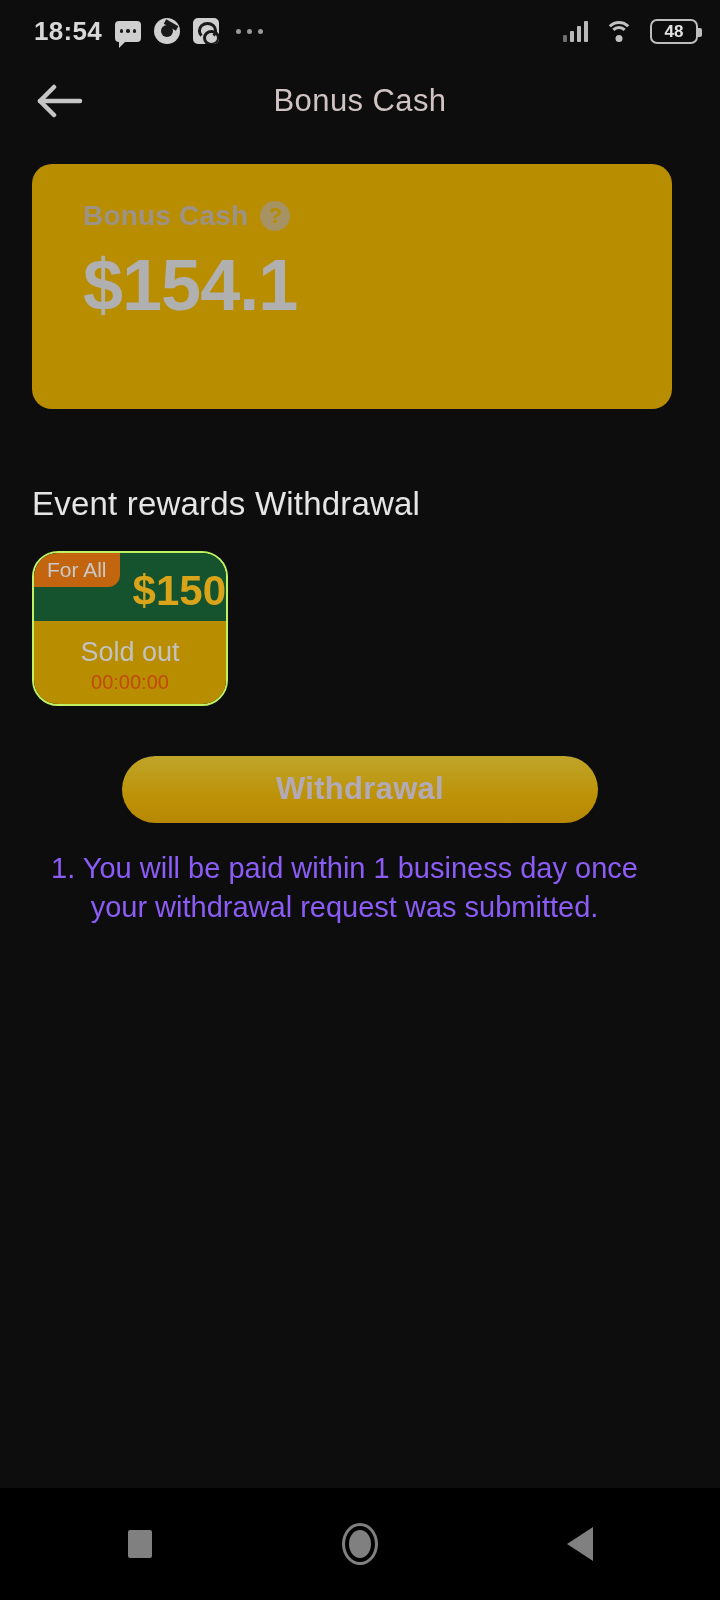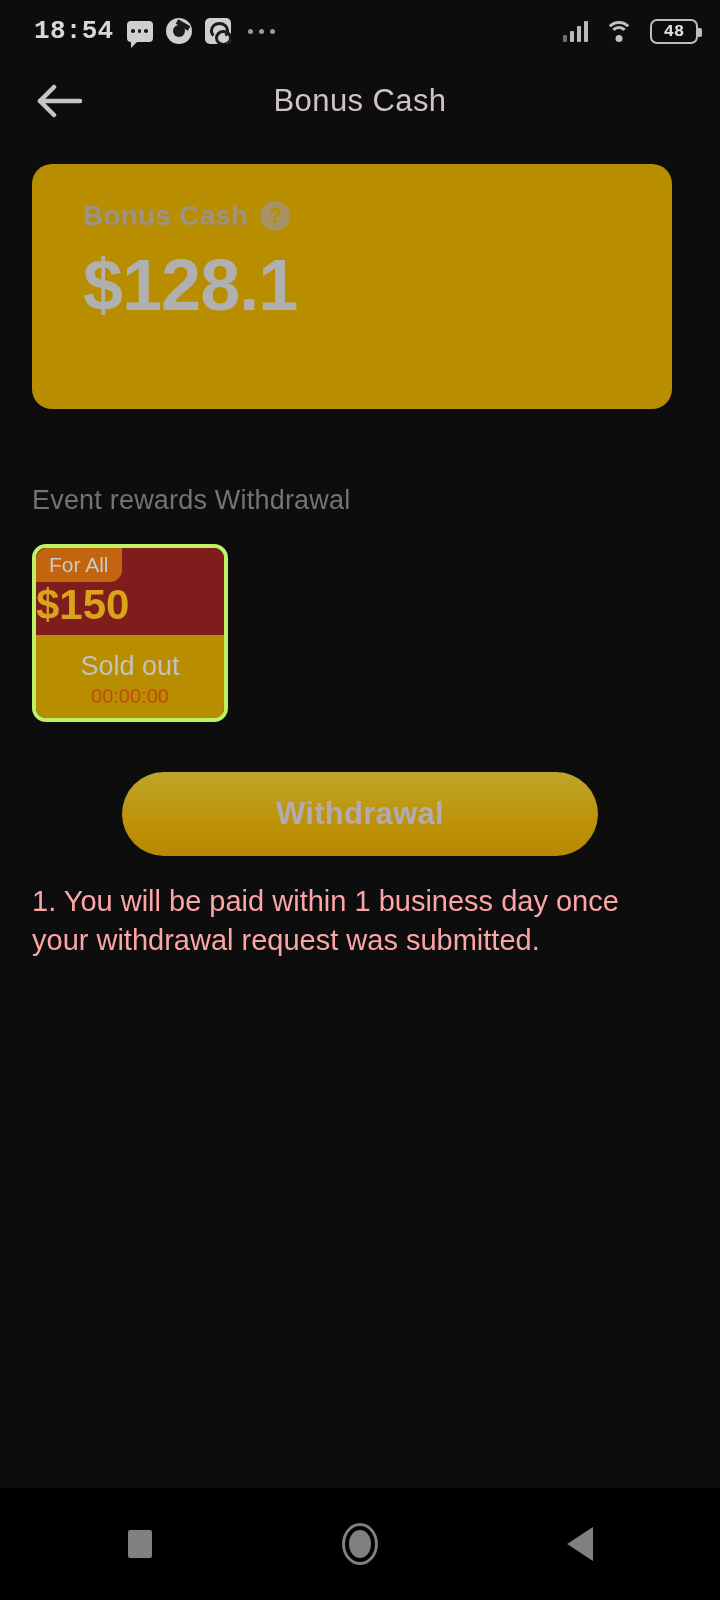--- a/index.html
+++ b/index.html
@@ -15,21 +15,20 @@
     background:#0d0d0d;
     display:flex; flex-direction:column;
   }
 
   
   .statusbar {
     height:62px;
     display:flex; align-items:center;
     padding:0 22px 0 34px;
     flex:0 0 auto;
-    font-family:Liberation Mono, monospace;
   }
   .sb-left { display:flex; align-items:center; gap:13px; }
   .sb-time {
     color:#d8d8d8; font-size:26px; font-weight:600;
     letter-spacing:.3px; line-height:1;
   }
   .sb-right { margin-left:auto; display:flex; align-items:center; gap:16px; }
   .icon-msg {
     position:relative; width:26px; height:21px;
     background:#cfcfcf; border-radius:4px;
@@ -142,46 +141,46 @@
     line-height:1; cursor:pointer;
   }
   .balance-amount {
     margin-top:14px;
     color:#b0b0b0; font-size:72px; font-weight:700; letter-spacing:-1px;
     line-height:1.1;
   }
 
   .section-title {
     margin-top:76px;
-    color:#737373; font-size:27px; letter-spacing:.2px;
+    color:#e5e5e5; font-size:33px; letter-spacing:.2px;
   }
 
   
   .reward-row { margin-top:28px; display:flex; }
   .reward-tile {
     width:196px;
-    border:4px solid #bef264;
-    border-radius:14px;
+    border:2px solid #bef264;
+    border-radius:26px;
     overflow:hidden;
     position:relative;
     background:#0d0d0d;
     cursor:pointer;
   }
   .reward-badge {
     position:absolute; left:0; top:0;
     background:#c2650e;
     color:#c9c9c9; font-size:21px;
     padding:6px 13px 7px;
     border-radius:12px 0 12px 0;
     line-height:1;
   }
   .reward-top {
-    background:#7f1d1d;
-    height:87px;
-    display:flex; align-items:flex-end; justify-content:flex-start;
+    background:#14532d;
+    height:68px;
+    display:flex; align-items:flex-end; justify-content:flex-end;
     padding-bottom:9px;
   }
   .reward-price {
     color:#d9a41a; font-size:42px; font-weight:700; line-height:1;
   }
   .reward-bottom {
     background:#b98d00;
     padding:17px 0 12px;
     text-align:center;
   }
@@ -189,37 +188,38 @@
     color:#c2c2c2; font-size:27px; line-height:1.1;
   }
   .reward-timer {
     margin-top:4px;
     color:#c2490e; font-size:20px; line-height:1;
   }
 
   
   .cta-wrap { margin-top:50px; display:flex; justify-content:center; }
   .cta-btn {
-    width:476px; height:84px;
+    width:476px; height:67px;
     border-radius:46px; border:0;
     background:linear-gradient(180deg,#bfa52b 0%,#bd9207 60%,#b88804 100%);
     color:#b3aab8; font-size:31px; font-weight:700;
     letter-spacing:.3px;
     cursor:pointer;
     font-family:"Liberation Sans", sans-serif;
   }
 
   .instructions-title {
     margin-top:76px;
     color:#8b9096; font-size:27px;
   }
   .instructions-body {
     margin-top:26px;
-    color:#fca5a5; font-size:29px; line-height:1.36;
+    color:#8b5cf6; font-size:29px; line-height:1.36;
     max-width:625px;
+    text-align:center;
   }
 
   
   .navbar {
     flex:0 0 auto;
     height:112px; background:#000;
     display:flex; align-items:center; justify-content:center;
     gap:128px;
   }
   .nav-btn { width:92px; height:92px; display:flex; align-items:center; justify-content:center; cursor:pointer; }
@@ -286,21 +286,21 @@
     <div class="appbar-title">Bonus Cash</div>
   </div>
 
   <div class="content">
 
     <div class="balance-card">
       <div class="balance-head">
         <span class="balance-label">Bonus Cash</span>
         <span class="help-icon">?</span>
       </div>
-      <div class="balance-amount">$128.1</div>
+      <div class="balance-amount">$154.1</div>
     </div>
 
     <div class="section-title">Event rewards Withdrawal</div>
 
     <div class="reward-row">
       <div class="reward-tile">
         <div class="reward-badge">For All</div>
         <div class="reward-top">
           <span class="reward-price">$150</span>
         </div>

